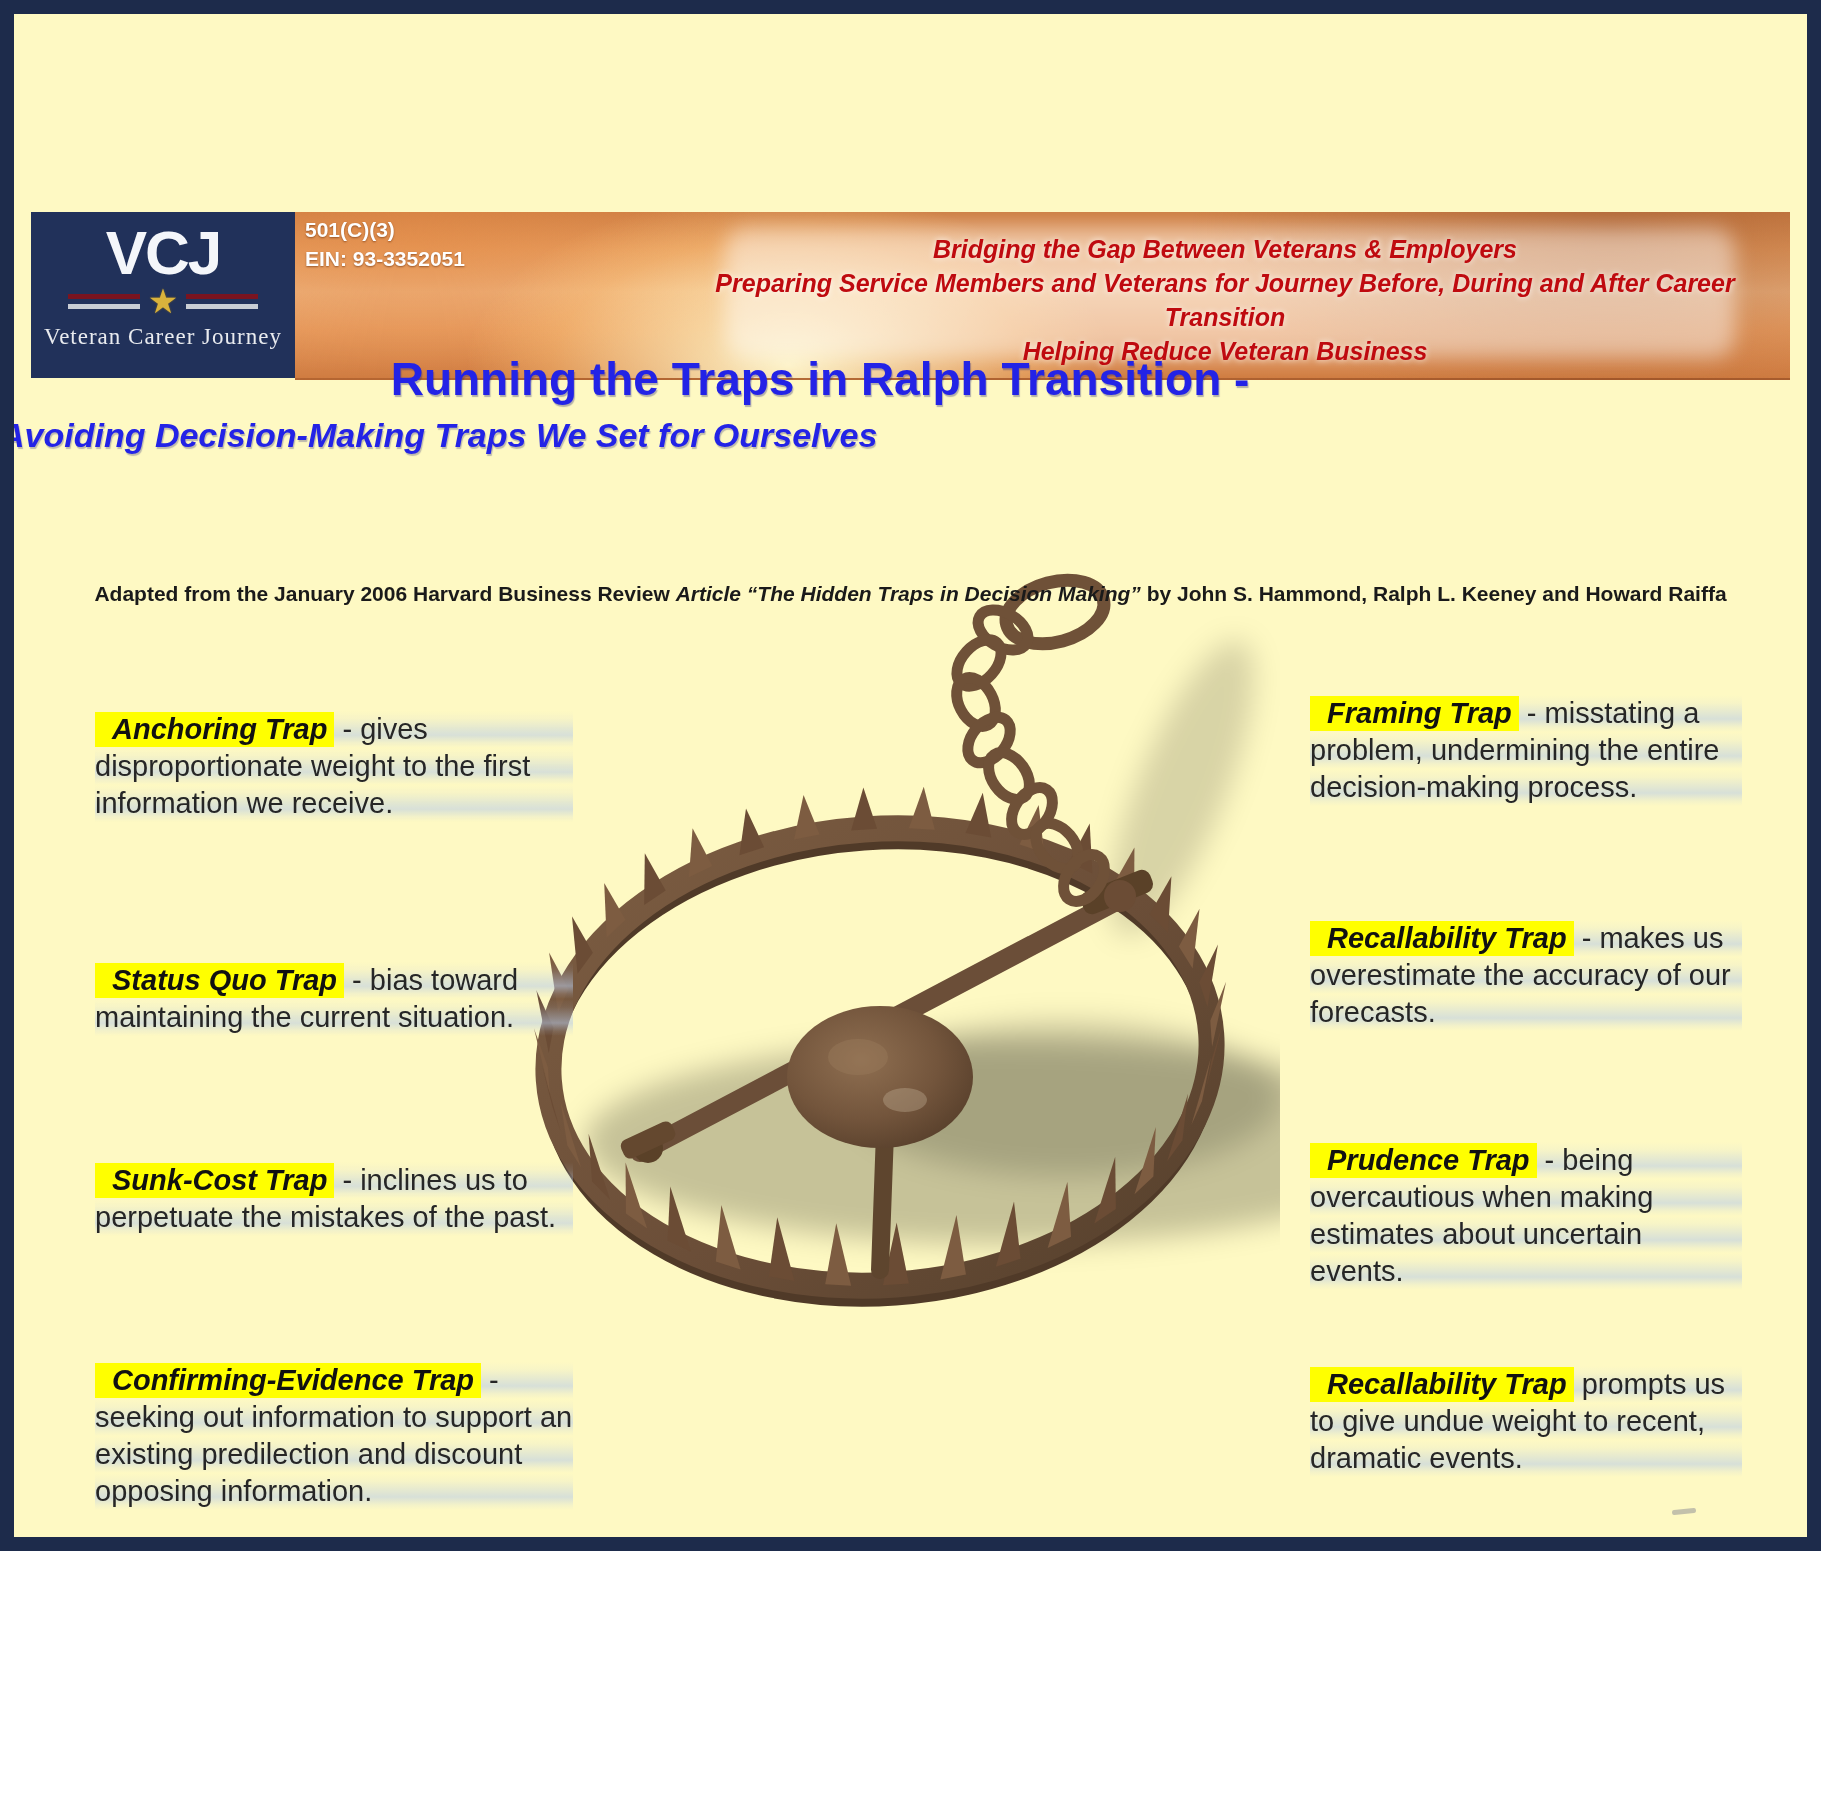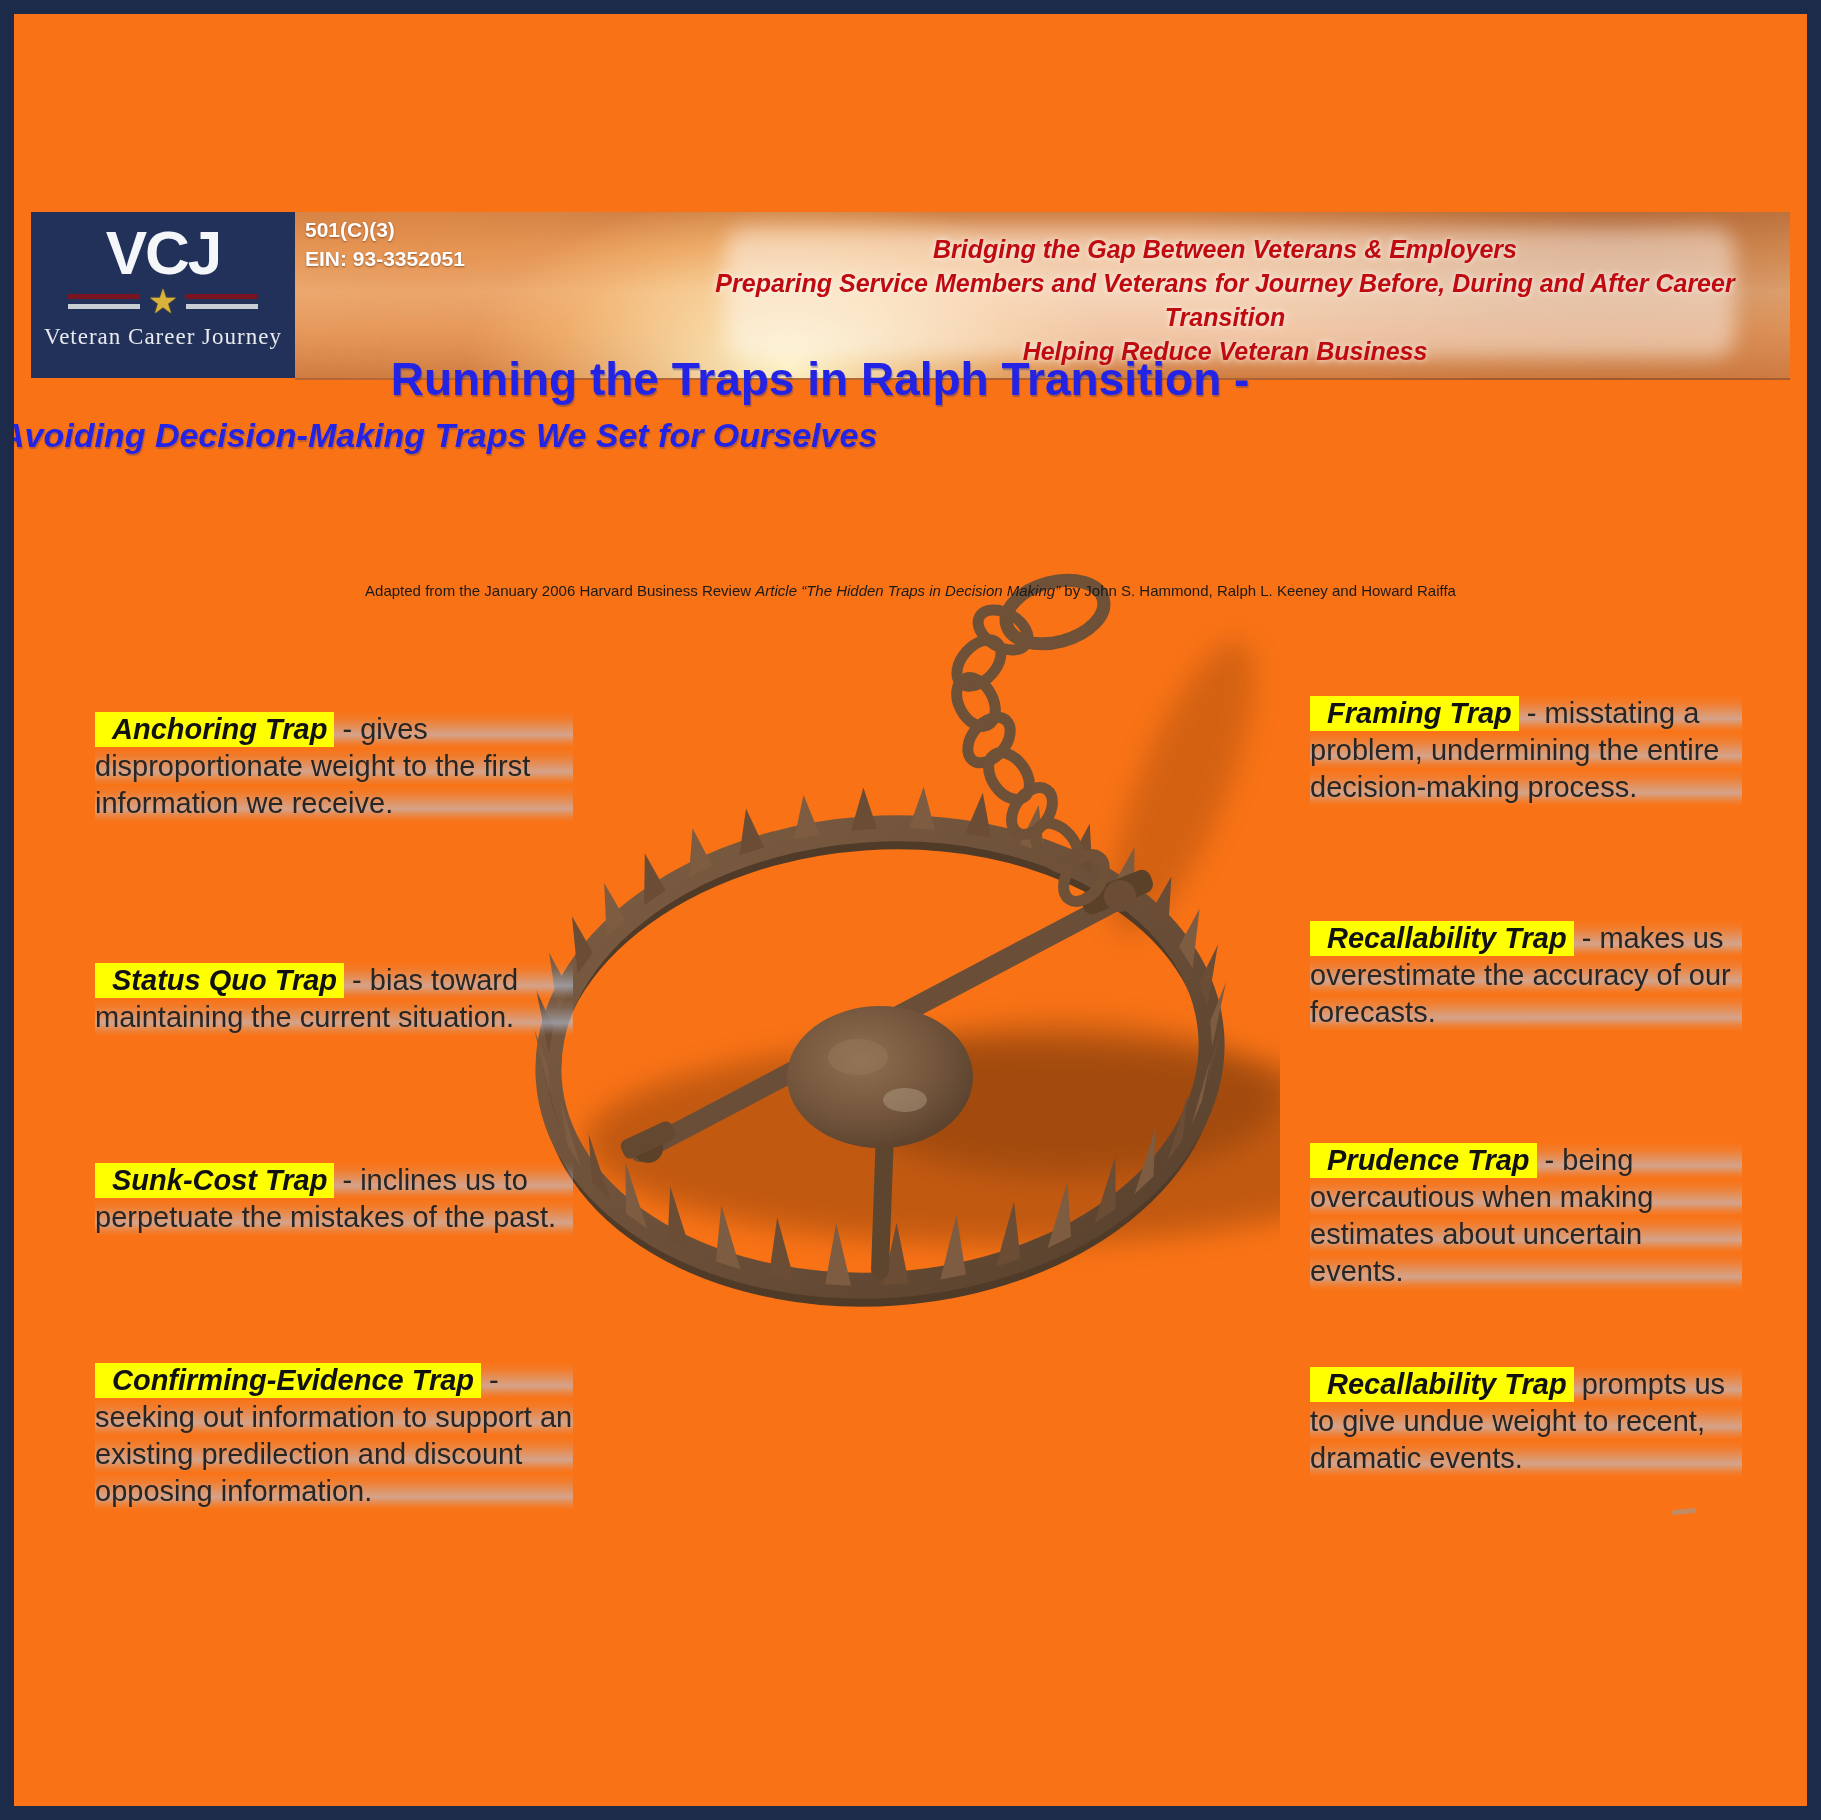--- a/index.html
+++ b/index.html
@@ -1,16 +1,16 @@
 <!DOCTYPE html>
 <html><head>
 <meta charset="utf-8">
 <style>
   html,body{margin:0;padding:0;background:#ffffff;}
-  .page{position:relative;width:1821px;height:1820px;background:#f97316;overflow:hidden;
+  .page{position:relative;width:1821px;height:1551px;background:#fef9c3;overflow:hidden;
         font-family:"Liberation Sans",sans-serif;color:#262626;}
   .frame{position:absolute;inset:0;border:14px solid #1d2b4b;pointer-events:none;z-index:40;}
 
   
   .banner{position:absolute;left:31px;top:212px;width:1759px;height:166px;display:flex;z-index:3;}
   .logo-box{position:relative;width:264px;height:166px;background:#21315a;flex:0 0 auto;
             display:flex;flex-direction:column;align-items:center;justify-content:flex-start;}
   .logo-acronym{margin-top:10px;font-size:62px;font-weight:bold;color:#f4f6fa;letter-spacing:-2px;line-height:62px;}
   .logo-stripes{display:flex;align-items:center;gap:8px;margin-top:2px;}
   .stripe-stack{display:flex;flex-direction:column;gap:5px;}
@@ -33,21 +33,21 @@
   .taglines{position:absolute;left:390px;right:25px;top:20px;text-align:center;
      color:#bf0a0f;font-weight:bold;font-style:italic;font-size:25px;line-height:34px;
      text-shadow:0 0 6px rgba(255,255,255,0.85);}
 
   
   .title-main{position:absolute;left:0;top:352px;width:1640px;text-align:center;z-index:3;
      font-size:46px;font-weight:bold;color:#2323e6;text-shadow:1px 2px 1px rgba(40,40,120,0.35);}
   .title-sub{position:absolute;left:0;top:416px;width:1640px;z-index:3;
      font-size:34px;font-weight:bold;font-style:italic;color:#2323e6;text-shadow:1px 2px 1px rgba(40,40,120,0.3);}
   .attribution{position:absolute;left:0;top:582px;width:1821px;text-align:center;z-index:3;
-     font-size:15px;color:#1a1a1a;}
+     font-size:21px;color:#1a1a1a;font-weight:bold;}
   .attribution .it{font-style:italic;}
 
   
   .trap-item{position:absolute;font-size:29px;line-height:37px;color:#262626;z-index:4;
      background-image:repeating-linear-gradient(to bottom,
         rgba(183,203,233,0) 0px, rgba(183,203,233,0.10) 8px,
         rgba(183,203,233,0.55) 24px, rgba(183,203,233,0.15) 32px,
         rgba(183,203,233,0) 37px);}
   .hl{background:#ffff00;font-weight:bold;font-style:italic;color:#111111;padding:1px 7px 2px 17px;}
   .col-left{left:95px;width:478px;}

